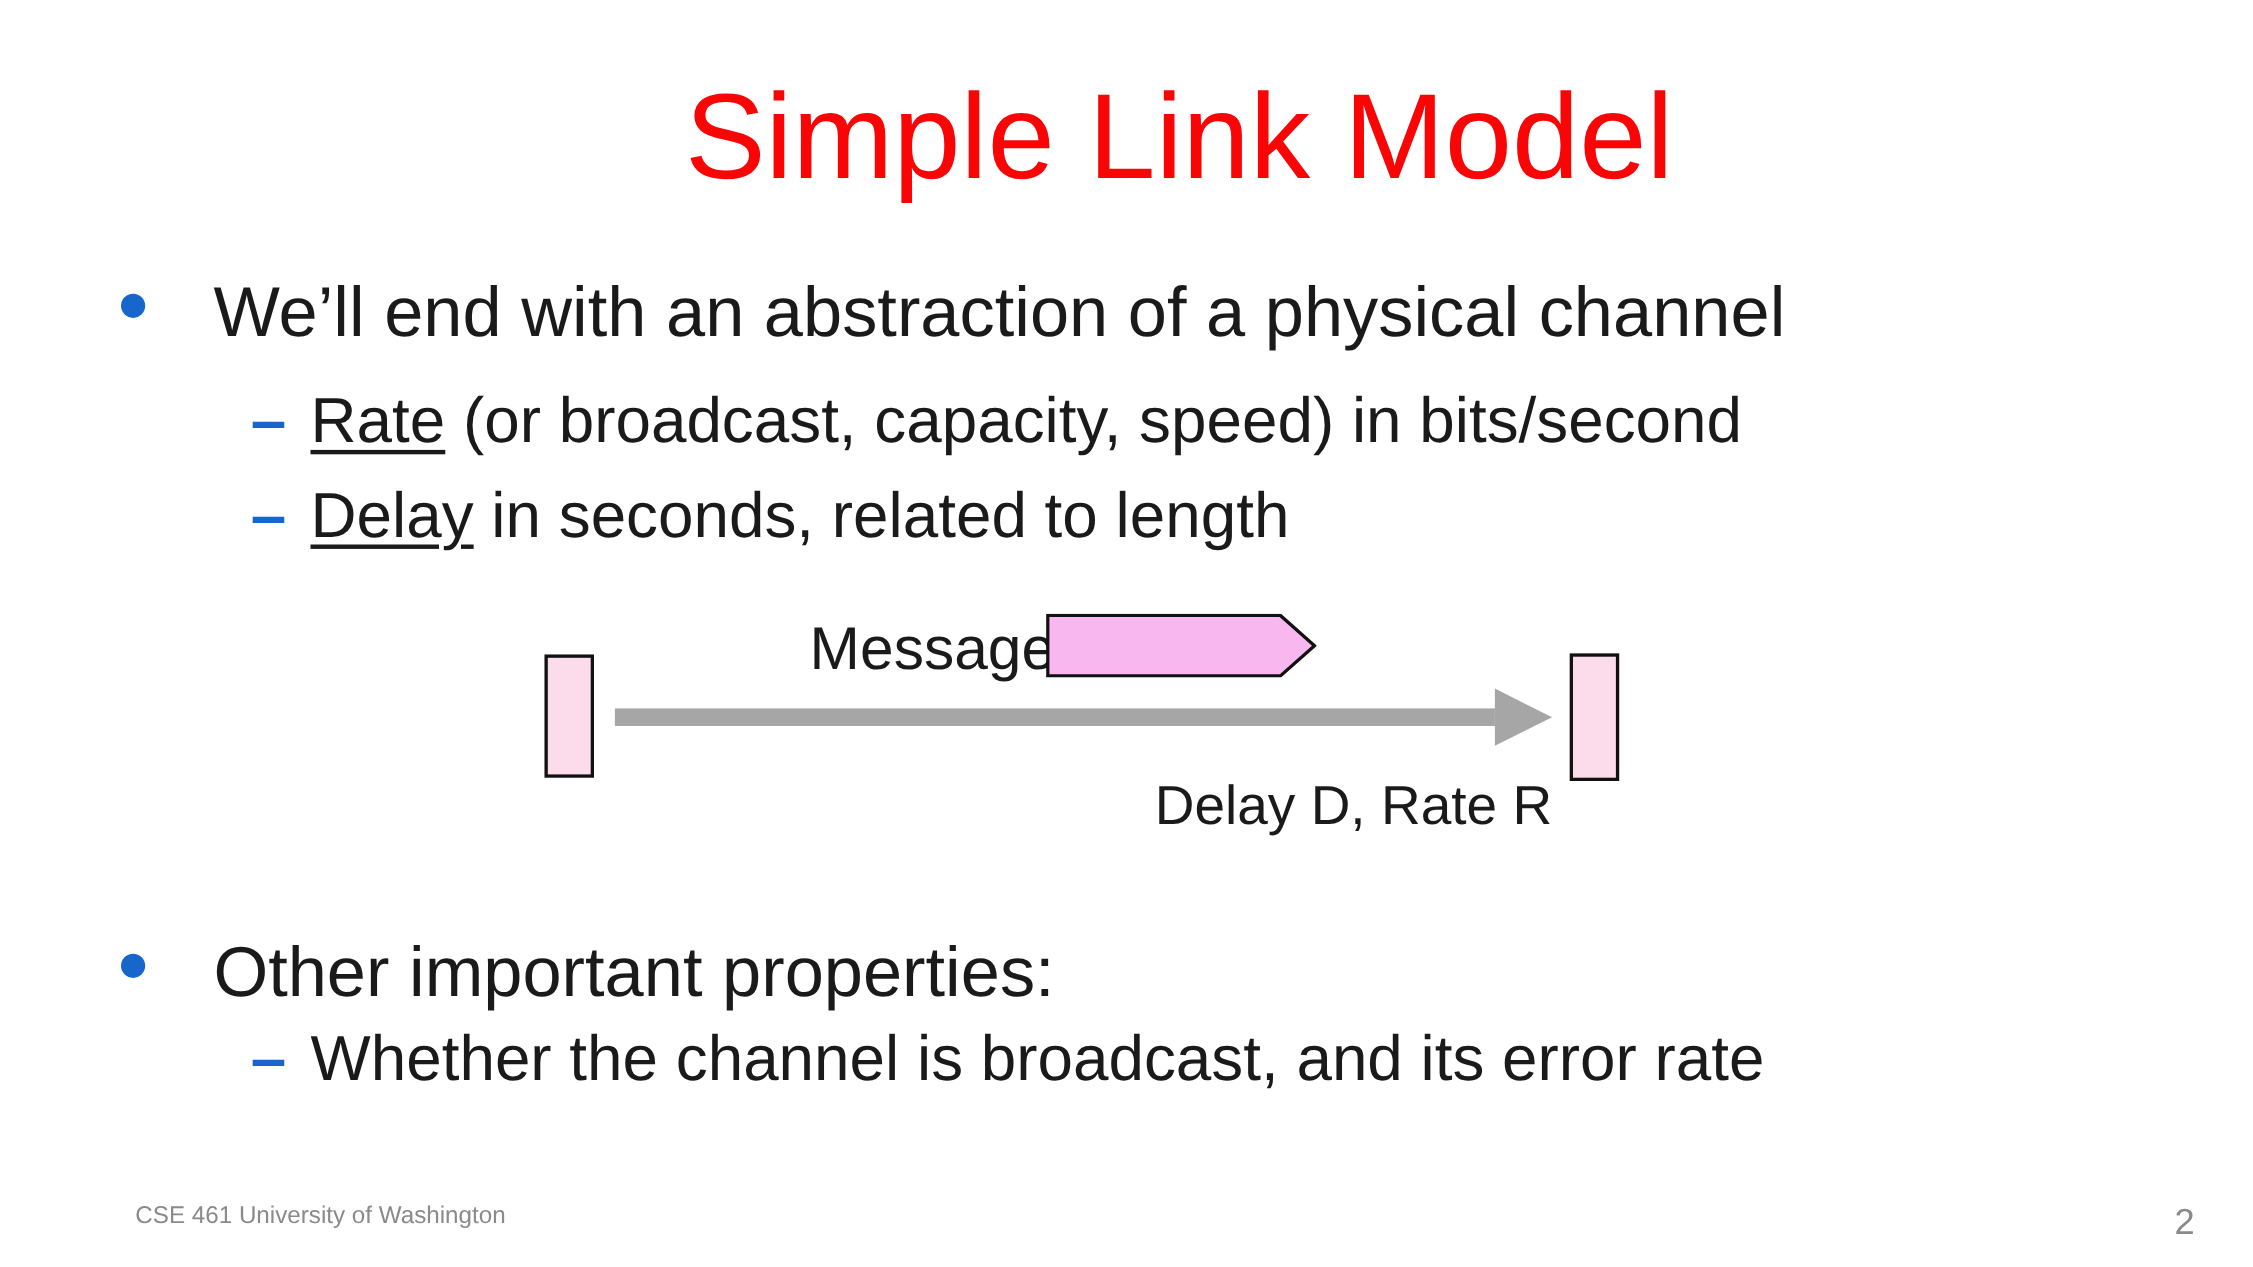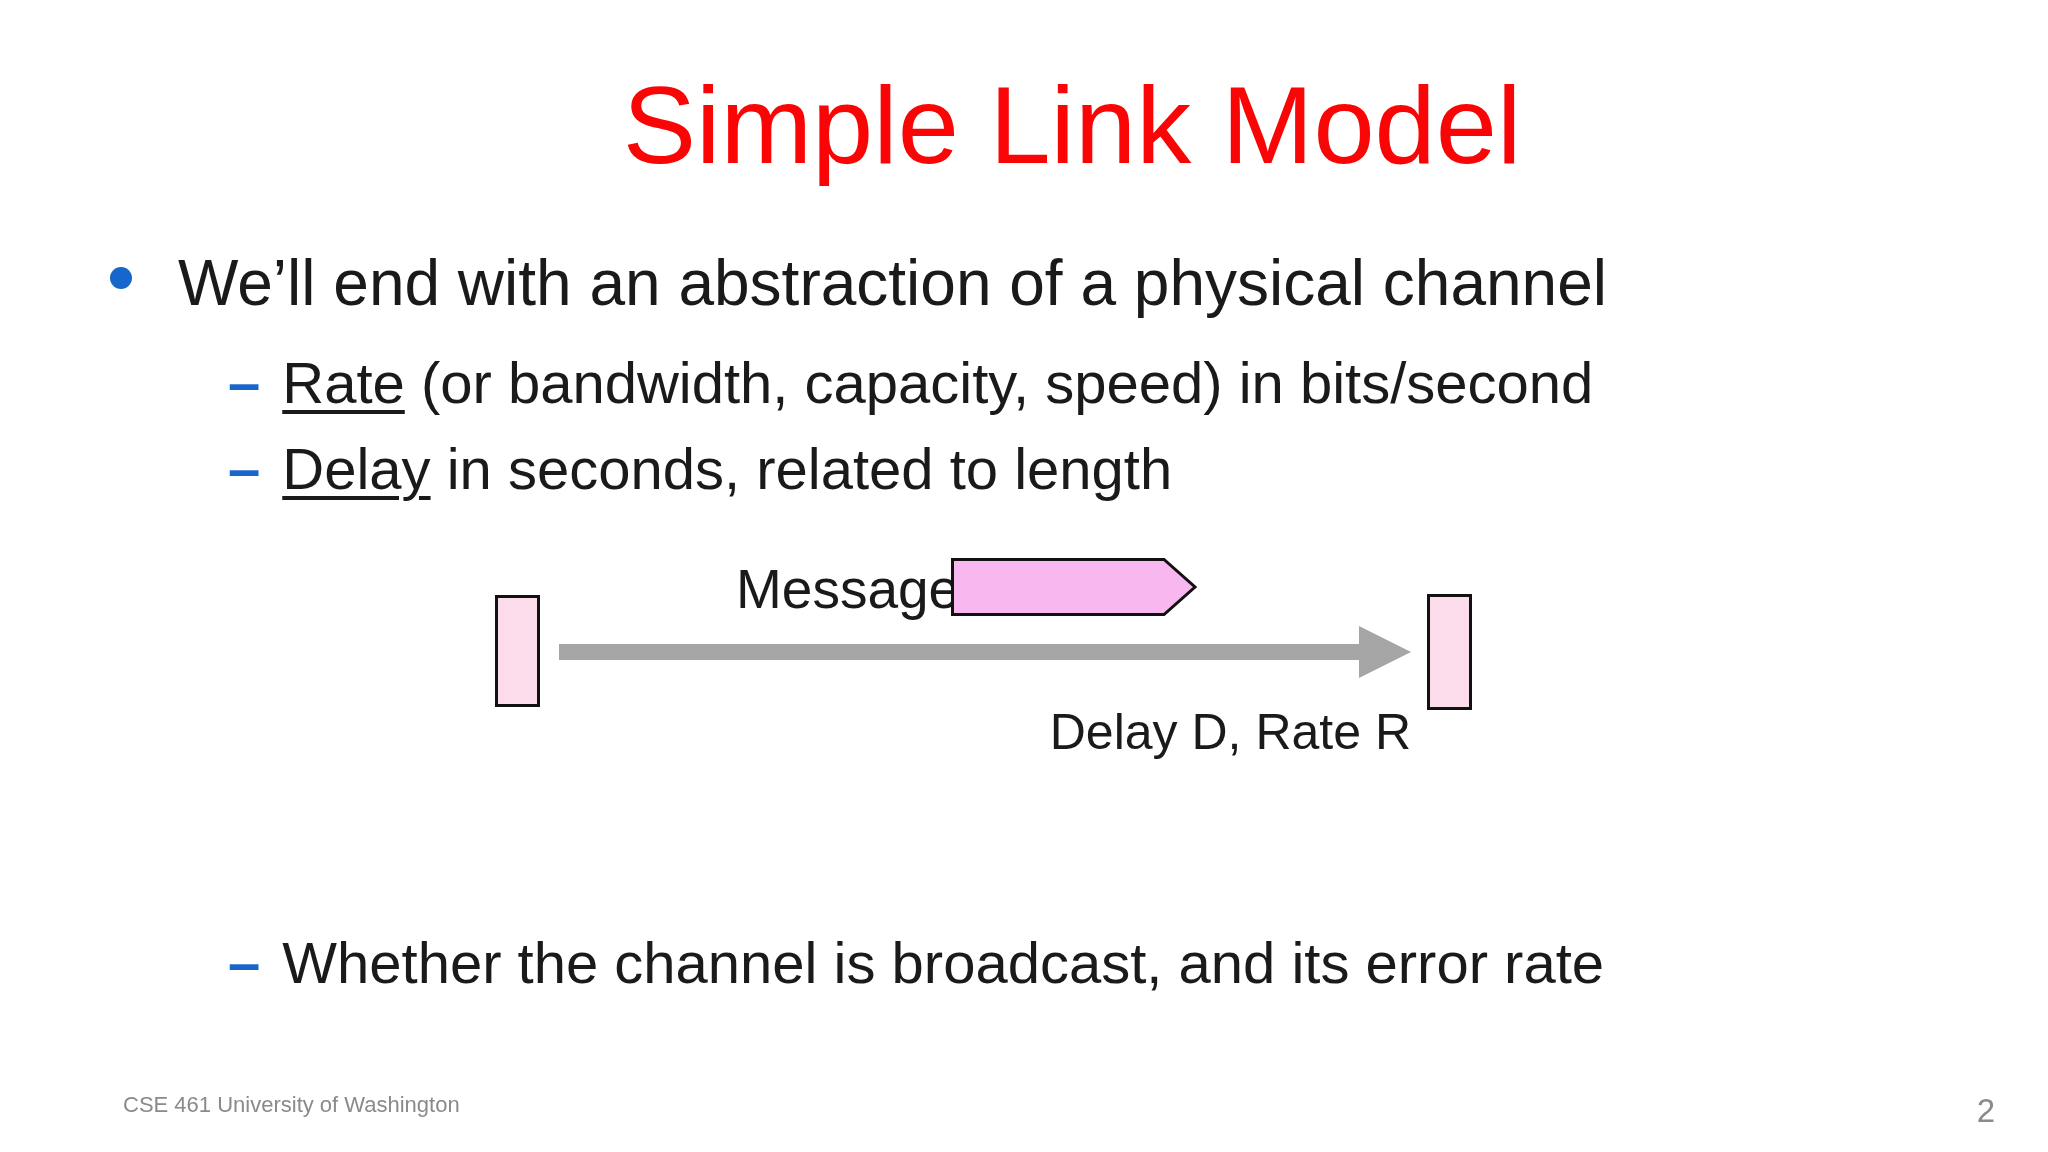--- a/index.html
+++ b/index.html
@@ -24,21 +24,21 @@
     margin-left:48px;
   }
   .title{
     position:absolute;top:62px;left:0;right:0;
     text-align:center;
     font-size:110px;line-height:1.15;
     color:var(--title_red);
     font-weight:400;
   }
   .row{position:absolute;display:flex;align-items:flex-start;}
-  .row.l1{left:62px;font-size:64px;line-height:1.2;}
+  .row.l1{left:62px;font-size:64px;line-height:1.2;gap:16px;}
   .row.l2{left:180px;font-size:58px;line-height:1.2;}
   .dot{
     flex:none;width:22px;height:22px;border-radius:50%;
     background:var(--bullet_blue);
     margin:22px 46px 0 0;
   }
   .dash{
     flex:none;color:var(--bullet_blue);
     margin-right:22px;font-weight:700;
   }
@@ -96,21 +96,21 @@
 
   <div class="title">Simple Link Model</div>
 
   <div class="row l1" style="top:245px;">
     <span class="dot"></span>
     <span>We’ll end with an abstraction of a physical channel</span>
   </div>
 
   <div class="row l2" style="top:348px;">
     <span class="dash">–</span>
-    <span><span class="u">Rate</span><span> (or bandwidth, capacity, speed) in bits/second</span></span>
+    <span><span class="u">Rate</span><span> (or broadcast, capacity, speed) in bits/second</span></span>
   </div>
 
   <div class="row l2" style="top:434px;">
     <span class="dash">–</span>
     <span><span class="u">Delay</span><span> in seconds, related to length</span></span>
   </div>
 
   <div class="diagram">
     <div class="node node-left"></div>
     <div class="node node-right"></div>
@@ -120,20 +120,24 @@
 
     <div class="message-label">Message</div>
 
     <svg class="pentagon" width="246" height="58" viewBox="0 0 246 58">
       <polygon points="1.5,1.5 213,1.5 244,29 213,56.5 1.5,56.5" fill="var(--message_fill)" stroke="var(--shape_border)" stroke-width="3"></polygon>
     </svg>
 
     <div class="link-label">Delay D, Rate R</div>
   </div>
 
+  <div class="row l1" style="top:845px;">
+    <span class="dot"></span>
+    <span>Other important properties:</span>
+  </div>
 
   <div class="row l2" style="top:928px;">
     <span class="dash">–</span>
     <span><span class="u"></span><span>Whether the channel is broadcast, and its error rate</span></span>
   </div>
 
   <div class="footer-course">CSE 461 University of Washington</div>
   <div class="footer-page">2</div>
 
 </div>

